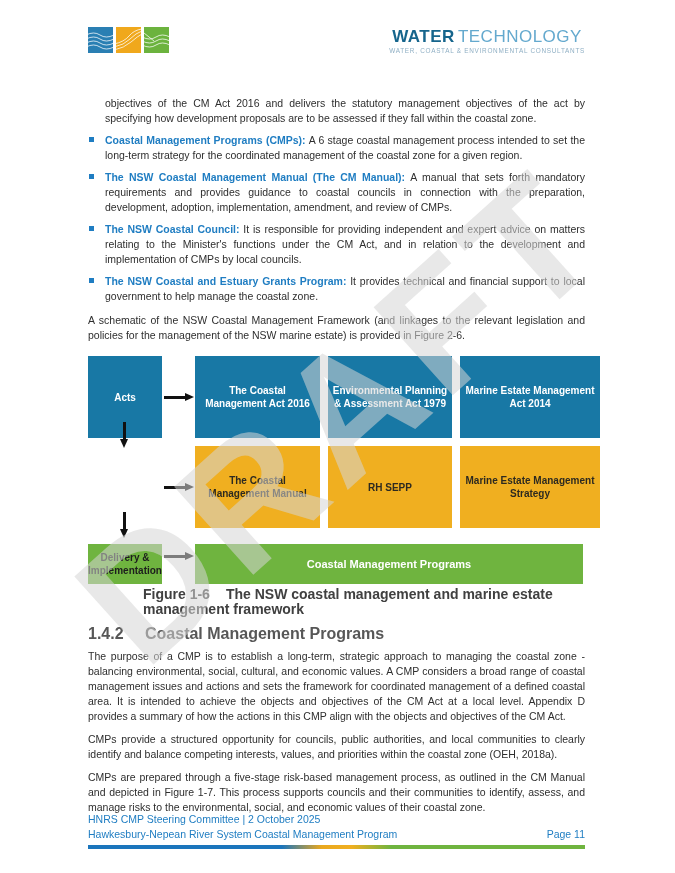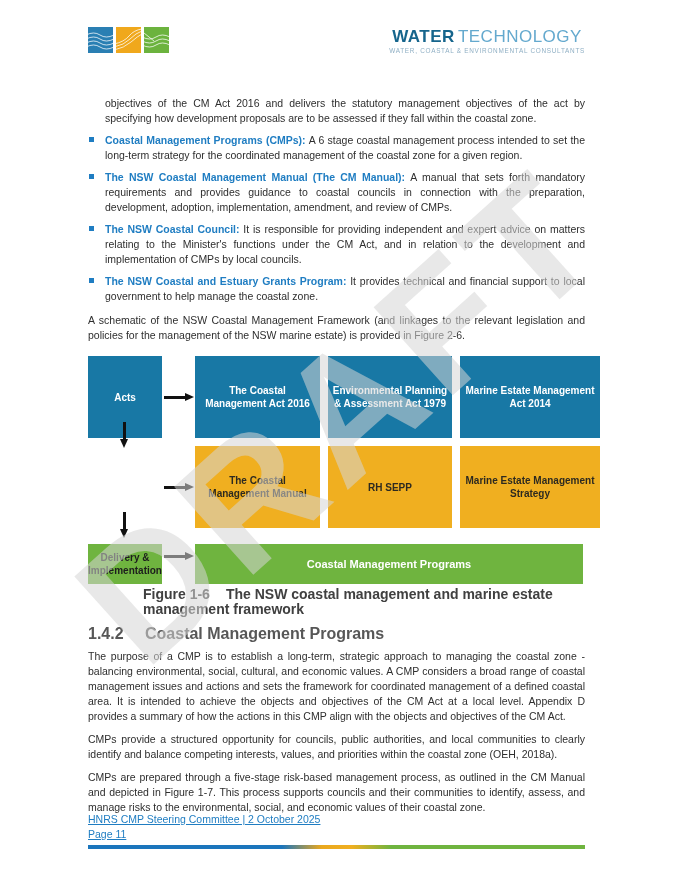--- a/index.html
+++ b/index.html
@@ -63,21 +63,21 @@
   .arr-d .shaft{position:absolute;left:3px;top:0;width:3px;height:18px;background:#111;}
   .arr-d .head{position:absolute;left:0;top:17px;width:0;height:0;
     border-left:4.5px solid transparent;border-right:4.5px solid transparent;border-top:9px solid #111;}
   
   .caption{margin-top:11px;font-size:14px;font-weight:bold;color:#404040;text-align:left;padding-left:55px;}
   .caption .cap-label{margin-right:16px;}
   .section-heading{margin-top:9px;font-size:16px;font-weight:bold;color:#575757;text-align:left;}
   .section-heading .num{display:inline-block;width:57px;}
   p.body-para{margin-top:8px !important;}
   
-  .footer{position:absolute;left:88px;top:812px;width:497px;font-size:10.5px;line-height:15px;color:#1f7dc2;text-decoration:underline;}
+  .footer{position:absolute;left:88px;top:812px;width:497px;font-size:10.5px;line-height:15px;color:#1f7dc2;}
   .footer .row2{display:flex;justify-content:space-between;}
   .footer-bar{margin-top:3px;height:4px;
     background:linear-gradient(90deg,#1b75bc 0%,#1b75bc 39%,#eaa81e 47%,#f0af20 53%,#6fb43f 61%,#6fb43f 100%);}
 </style>
 </head>
 <body>
 
 <div class="page">
 
   <div class="logo">
@@ -204,18 +204,19 @@
     </div>
 
     <p class="body-para">The purpose of a CMP is to establish a long-term, strategic approach to managing the coastal zone - balancing environmental, social, cultural, and economic values. A CMP considers a broad range of coastal management issues and actions and sets the framework for coordinated management of a defined coastal area. It is intended to achieve the objects and objectives of the CM Act at a local level. Appendix D provides a summary of how the actions in this CMP align with the objects and objectives of the CM Act.</p>
     <p class="body-para">CMPs provide a structured opportunity for councils, public authorities, and local communities to clearly identify and balance competing interests, values, and priorities within the coastal zone (OEH, 2018a).</p>
     <p class="body-para">CMPs are prepared through a five-stage risk-based management process, as outlined in the CM Manual and depicted in Figure 1-7. This process supports councils and their communities to identify, assess, and manage risks to the environmental, social, and economic values of their coastal zone.</p>
   </div>
 
   <div class="footer">
     <div>HNRS CMP Steering Committee | 2 October 2025</div>
     <div class="row2">
+      <span>Hawkesbury-Nepean River System Coastal Management Program</span>
       <span>Page 11</span>
     </div>
     <div class="footer-bar"></div>
   </div>
 
 </div>
 
 </body></html>

